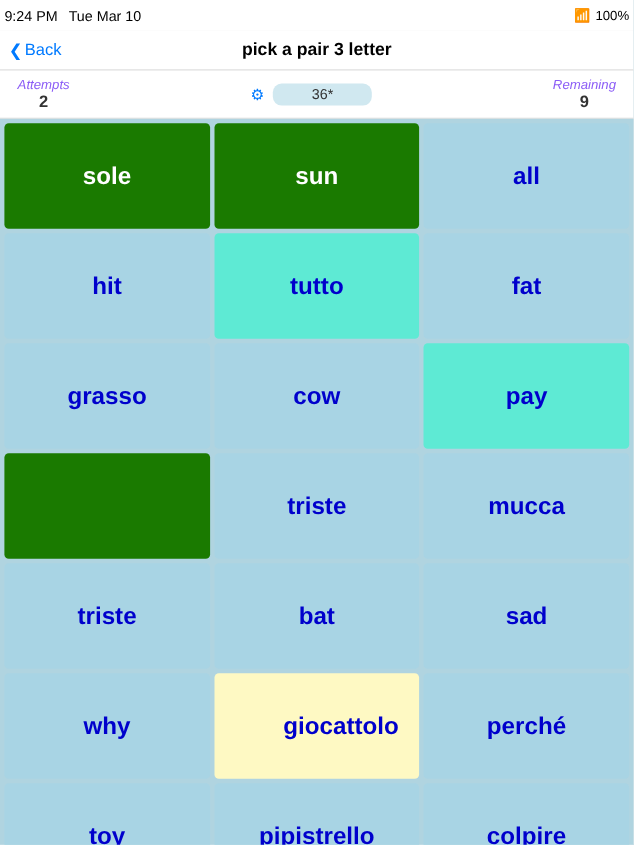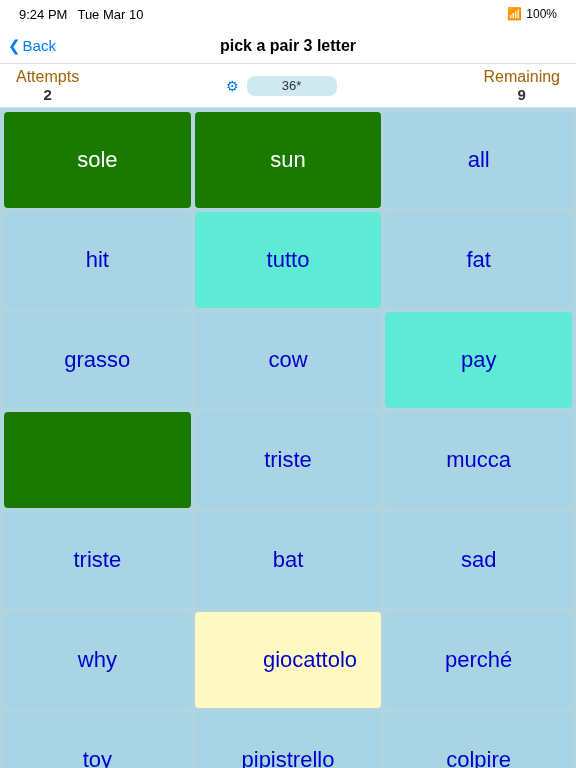--- a/index.html
+++ b/index.html
@@ -10,21 +10,21 @@
       background: #f0f0f0;
       font-family: -apple-system, 'Helvetica Neue', Arial, sans-serif;
       overflow: hidden;
     }
 
     
     .status-bar {
       display: flex;
       justify-content: space-between;
       align-items: center;
-      padding: 4px 19px;
+      padding: 4px 4px;
       height: 28px;
       background: white;
       font-size: 13px;
       font-weight: 500;
     }
     .status-bar-left { display: flex; align-items: center; gap: 4px; }
     .status-bar-right { display: flex; align-items: center; gap: 4px; font-size: 12px; }
 
     
     .nav-bar {
@@ -80,40 +80,40 @@
       background: #d0e8f0;
       border-radius: 8px;
       width: 90px;
       height: 20px;
       display: flex;
       align-items: center;
       justify-content: center;
       font-size: 13px;
       color: #333;
     }
-    .stats-label { font-size: 16px; color: #a16207; }
+    .stats-label { font-size: 12px; color: #8b5cf6; font-style: italic; }
     .stats-value { font-size: 15px; font-weight: 600; color: #333; }
 
     
     .grid-container {
       padding: 4px;
       display: grid;
       grid-template-columns: repeat(3, 1fr);
       gap: 4px;
       background: #b0d4e0;
     }
 
     .cell {
       display: flex;
       align-items: center;
       justify-content: center;
       height: 96px;
       border-radius: 4px;
       font-size: 22px;
-      font-weight: 400;
+      font-weight: 700;
       color: #0000CC;
       cursor: pointer;
       text-align: right;
     }
 
     .cell-light-blue { background: #a8d4e4; }
     .cell-green { background: #1a7a00; color: white; }
     .cell-yellow { background: #5eead4; }
     .cell-bright-green { background: #fef9c3; padding-left: 44px; }
     .cell-empty { background: #1a7a00; }

